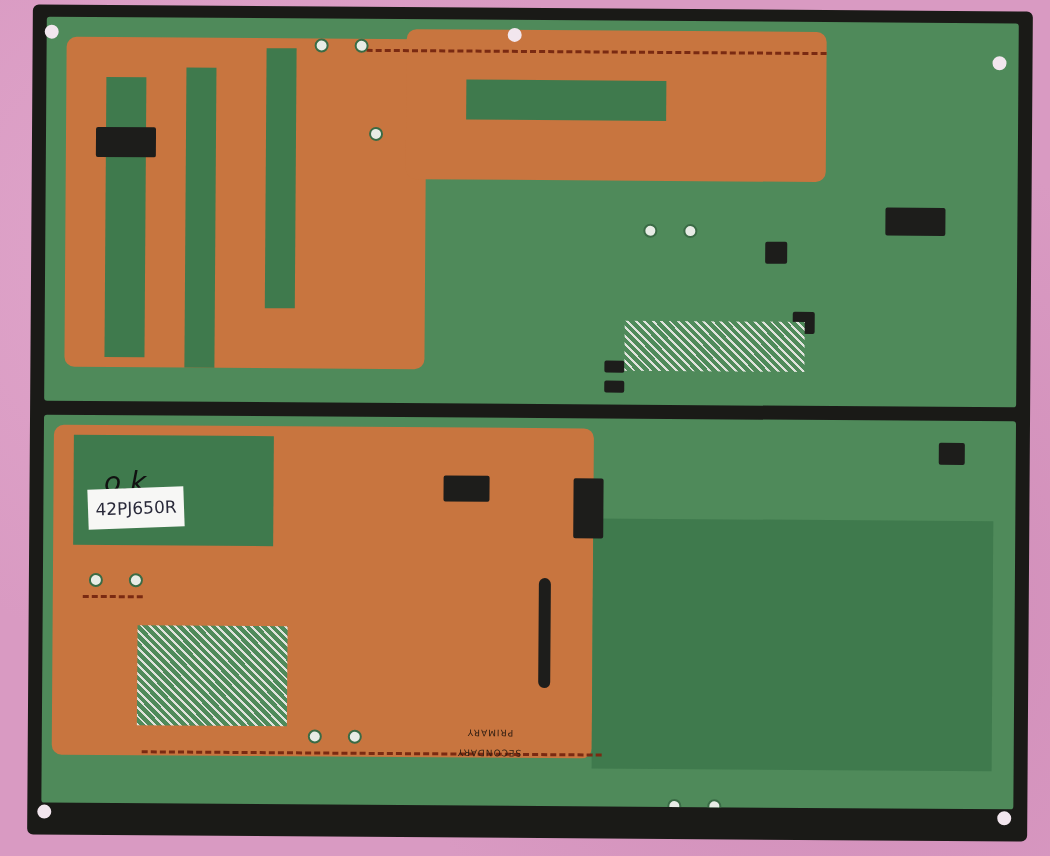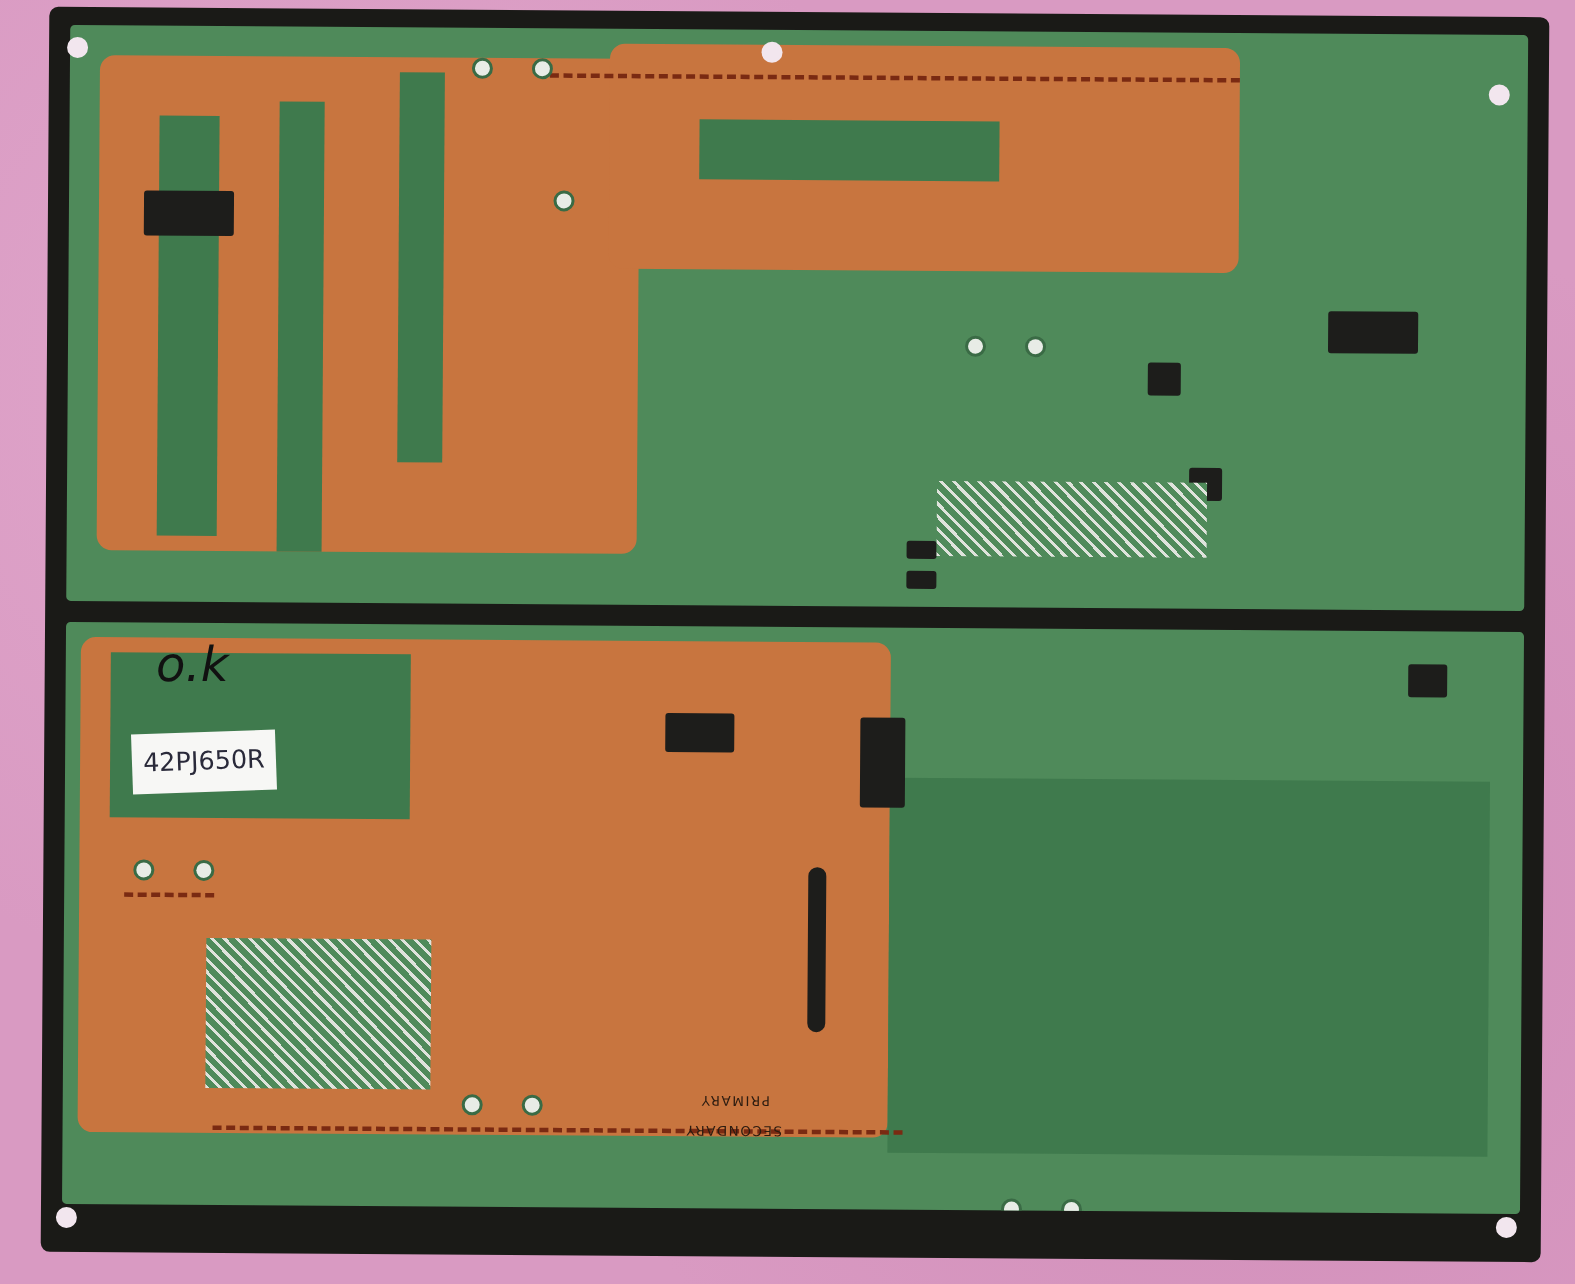--- a/index.html
+++ b/index.html
@@ -13,21 +13,21 @@
   .bot{top:410px;height:388px;}
   .copper{position:absolute;background:#c8753f;border-radius:10px;}
   .trace{position:absolute;background:#3f7a4d;}
   .chip{position:absolute;background:#1d1d1b;border-radius:2px;}
   .pad{position:absolute;width:10px;height:10px;border-radius:50%;background:#e8ece6;box-shadow:0 0 0 2px #3a6b45;}
   .hatch{position:absolute;background:repeating-linear-gradient(45deg,#dfe3dc 0 2px,#4f8a5a 2px 6px);}
   .dash{position:absolute;border-top:3px dashed #7a2a12;}
   .hole{position:absolute;width:14px;height:14px;border-radius:50%;background:#f2e6ee;}
   .note{position:absolute;font-family:"DejaVu Sans",sans-serif;color:#111;}
   .label{position:absolute;left:88px;top:488px;width:96px;height:40px;background:#f7f7f5;display:flex;align-items:center;justify-content:center;font-size:17px;color:#2a2a3a;font-family:"DejaVu Sans",sans-serif;transform:rotate(-2deg);}
-  .ok{left:104px;top:424px;font-size:32px;font-style:italic;}
+  .ok{left:104px;top:466px;font-size:28px;font-style:italic;}
   .silk{position:absolute;font-size:9px;color:#2b1b10;letter-spacing:1px;transform:rotate(180deg);}
 </style>
 </head>
 <body>
 
 <div class="bg"></div>
 
 <div class="board">
   <div class="half top">
     <div class="copper" style="left:20px;top:20px;width:360px;height:330px;"></div>

